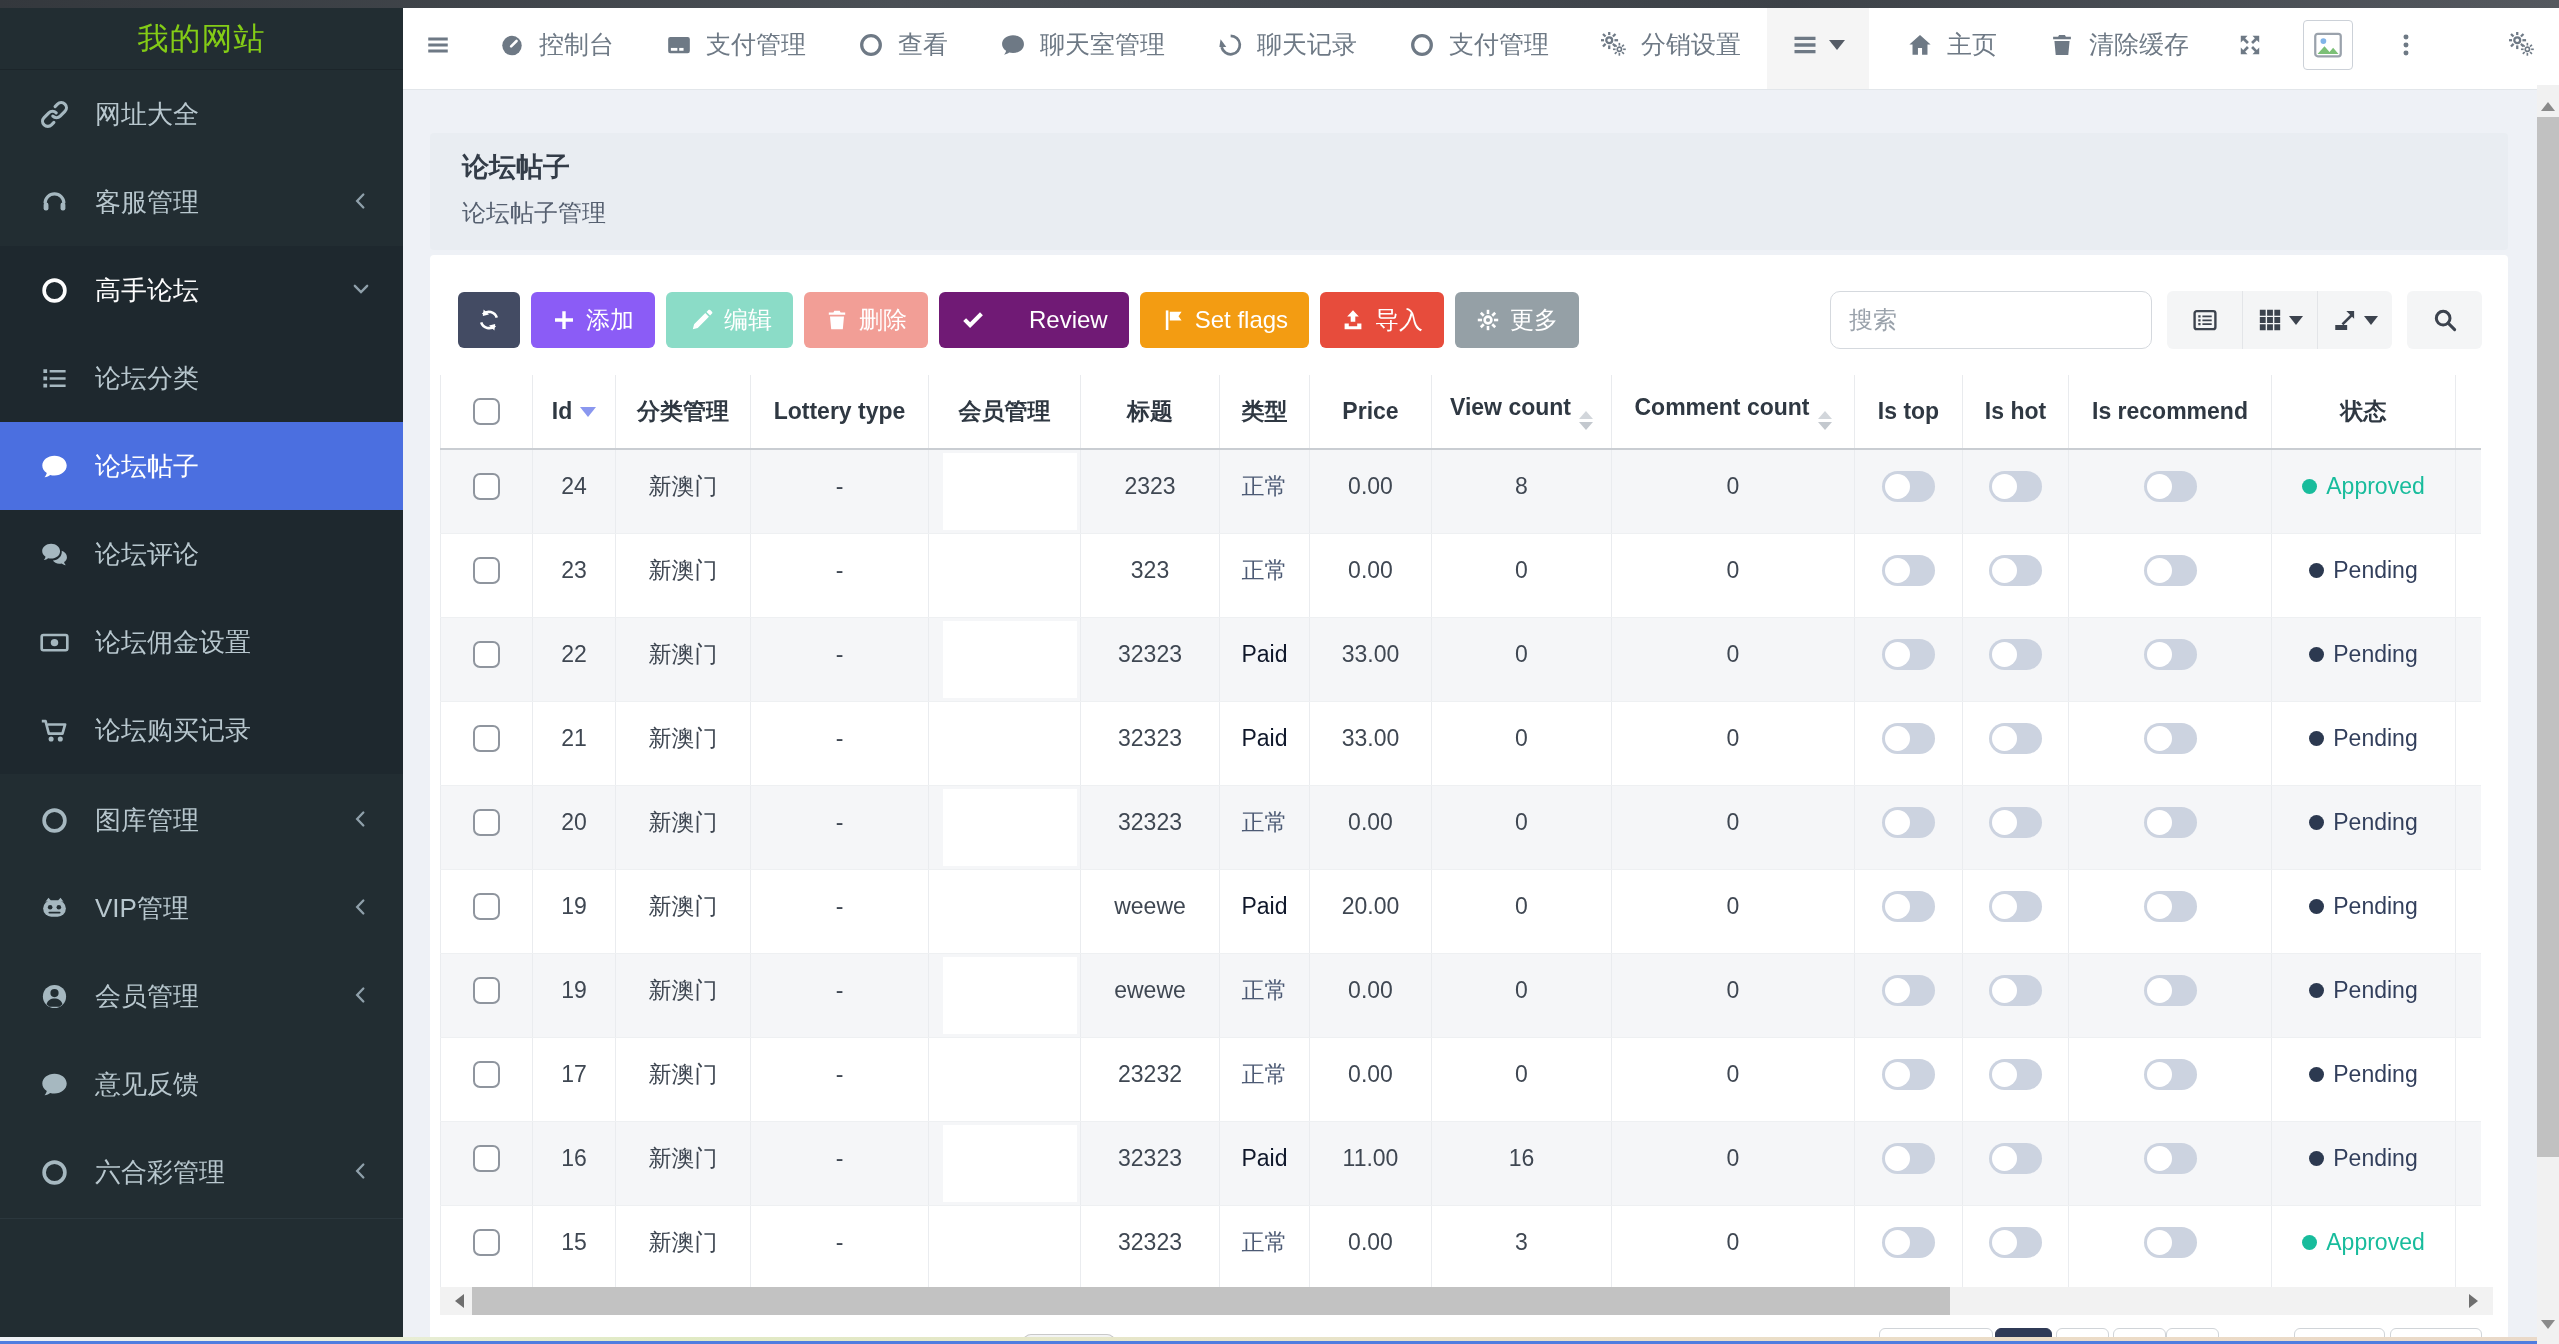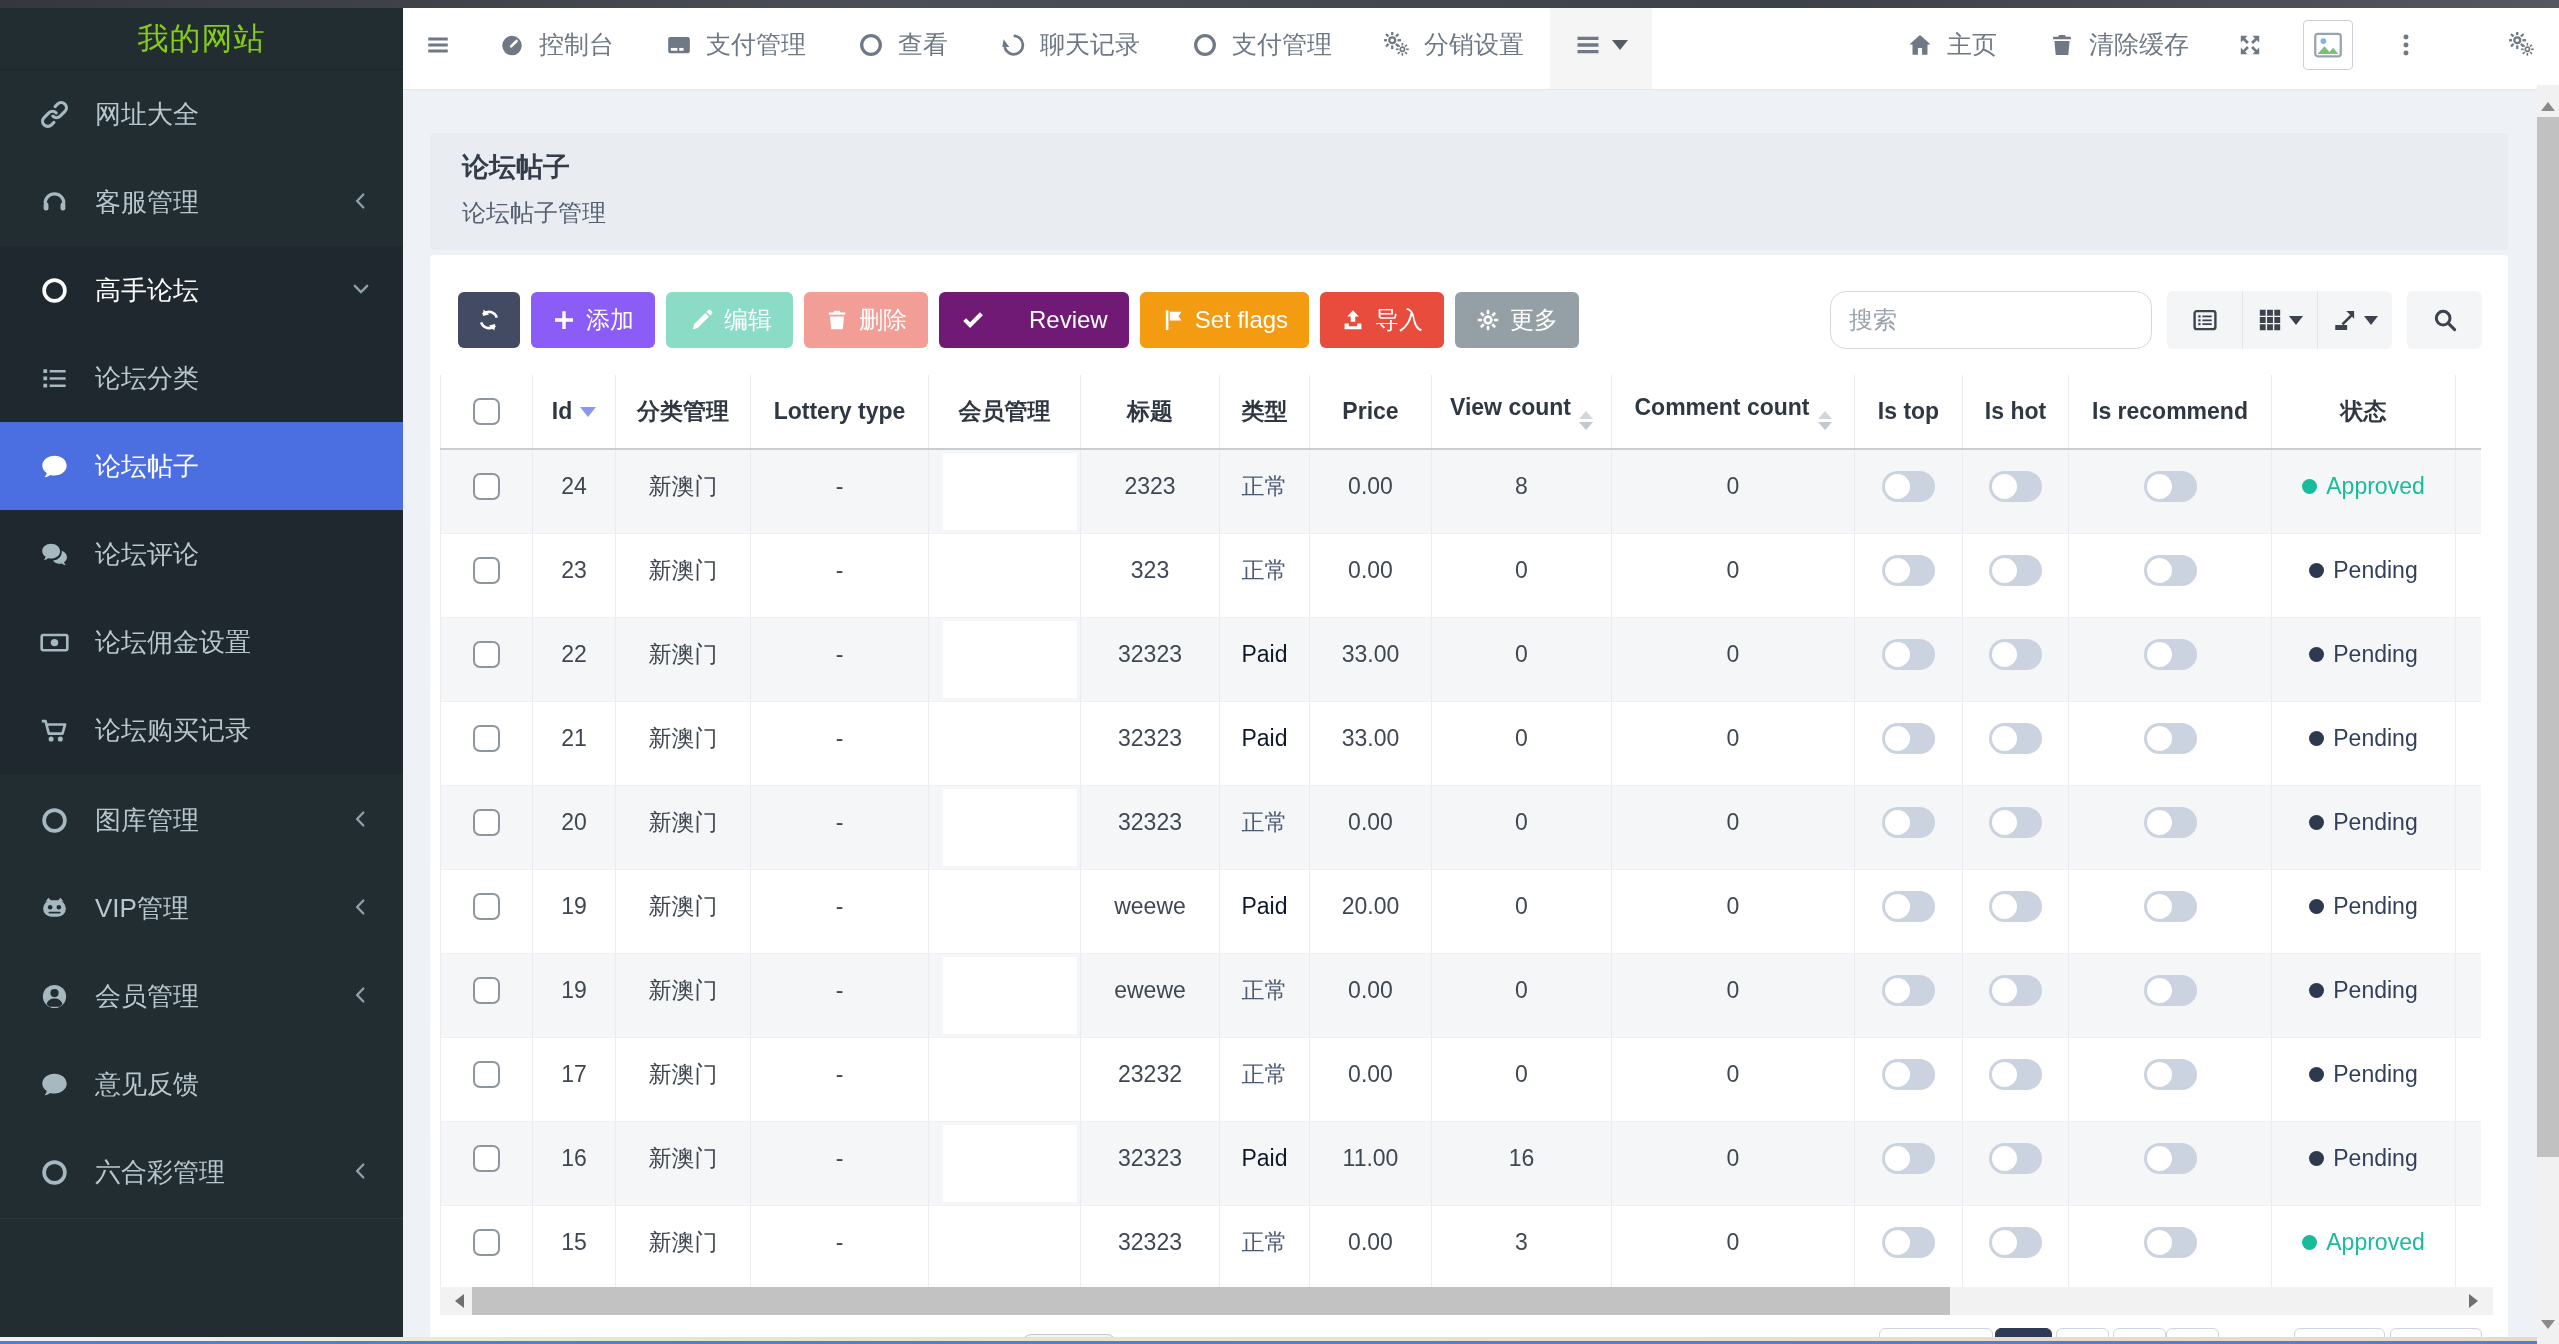--- a/index.html
+++ b/index.html
@@ -44,21 +44,21 @@
   #page-title{font-size:27px;font-weight:bold;color:#333c48}
   #page-subtitle{font-size:24px;color:#566070;margin-top:12px}
   #card{position:absolute;left:27px;top:165px;width:2078px;height:1175px;background:#fff;border-radius:4px}
 
   
   #btns{position:absolute;left:28px;top:37px;display:flex;gap:11px}
   .btn{height:56px;border:none;border-radius:6px;color:#fff;font-size:24px;display:flex;align-items:center;gap:10px;padding:0 21px;cursor:pointer;white-space:nowrap}
   .btn .ico svg{width:24px;height:24px}
   .btn.icon-only{width:62px;justify-content:center;padding:0}
   #right-tools{position:absolute;right:26px;top:36px;display:flex;align-items:center;gap:15px}
-  #search-input{width:322px;height:58px;border:1px solid #d5d9de;border-radius:16px;font-size:24px;padding:0 18px;color:#333;outline:none;background:#fff}
+  #search-input{width:322px;height:58px;border:1px solid #d5d9de;border-radius:10px;font-size:24px;padding:0 18px;color:#333;outline:none;background:#fff}
   #search-input::placeholder{color:#9aa2ab}
   .tool-group{display:flex;background:#f4f5f6;border-radius:6px;overflow:hidden}
   .tool-btn{width:75px;height:58px;display:flex;align-items:center;justify-content:center;gap:6px;color:#3c434e;cursor:pointer}
   .tool-btn + .tool-btn{border-left:1px solid #e3e5e8}
   .tool-btn .caret-sm{border-width:7px;border-top-width:9px;border-top-color:#3c434e;margin-top:8px}
   .tool-btn.single{border-radius:6px;background:#f4f5f6}
 
   
   #table-wrap{position:absolute;left:10px;top:120px;width:2053px;overflow:hidden}
   table{border-collapse:collapse;table-layout:fixed;width:2040px;font-size:23px;color:#3f4752}
@@ -281,20 +281,28 @@
         </span>
         <span>支付管理</span>
       </div>
       <div class="nav-item">
         <span class="ico">
           <svg viewBox="0 0 24 24" fill="currentColor" xmlns="http://www.w3.org/2000/svg">
             <circle cx="12" cy="12" r="8.6" fill="none" stroke="currentColor" stroke-width="3"></circle>
           </svg>
         </span>
         <span>查看</span>
+      </div>
+      <div class="nav-item">
+        <span class="ico">
+          <svg viewBox="0 0 24 24" fill="currentColor" xmlns="http://www.w3.org/2000/svg">
+            <path d="M12 3C6.4 3 1.9 6.6 1.9 11.1c0 2.5 1.4 4.8 3.7 6.3-.2 1-.8 2.5-1.9 3.5 1.9-.1 3.7-1 4.7-1.9 1.1.3 2.3.4 3.6.4 5.6 0 10.1-3.6 10.1-8.2S17.6 3 12 3z"></path>
+          </svg>
+        </span>
+        <span>聊天室管理</span>
       </div>
       <div class="nav-item">
         <span class="ico">
           <svg viewBox="0 0 24 24" fill="currentColor" xmlns="http://www.w3.org/2000/svg">
             <path d="M12.6 3.6a8.5 8.5 0 1 1-8.3 10.4" fill="none" stroke="currentColor" stroke-width="2.5"></path>
             <path d="M8.6 13.8H2.2l1.1-7z"></path>
           </svg>
         </span>
         <span>聊天记录</span>
       </div>

